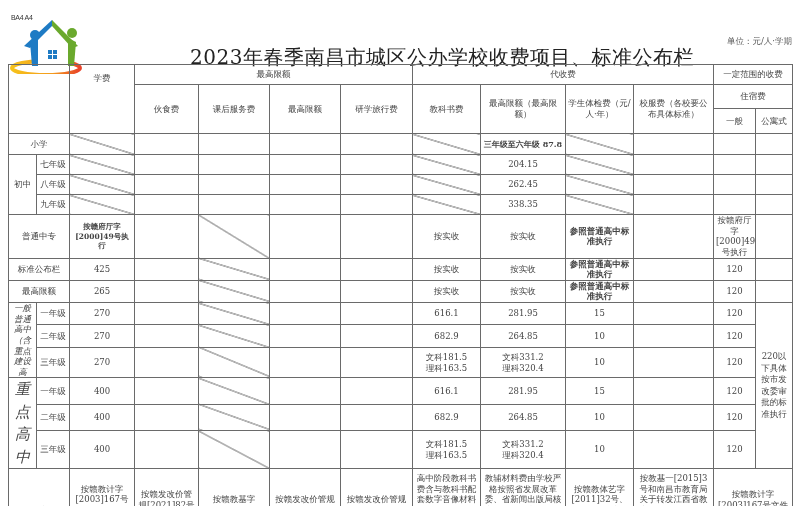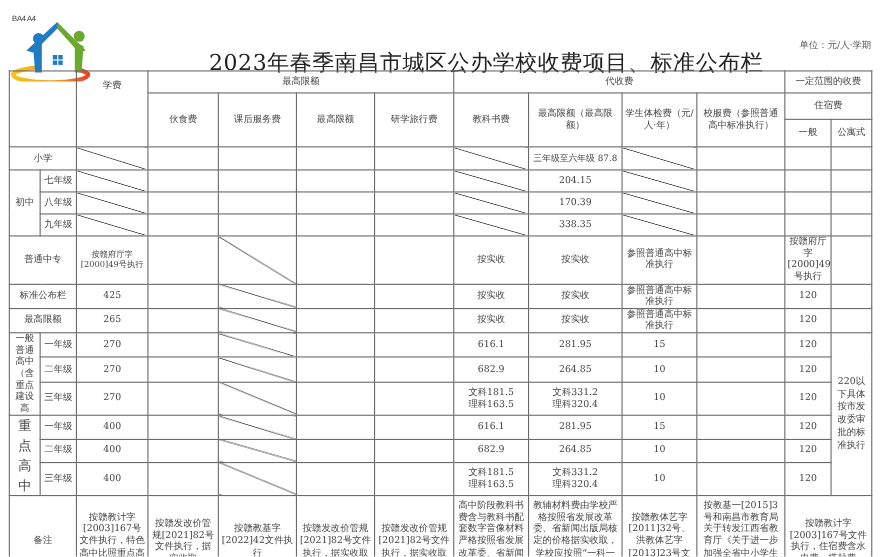--- a/index.html
+++ b/index.html
@@ -8,25 +8,25 @@
 
   .logo { position: absolute; left: 6px; top: 8px; width: 86px; height: 66px; }
   .logo-caption { position: absolute; left: 11px; top: 14px; font-size: 7px; color: #333; font-family: "Liberation Sans", sans-serif; letter-spacing: -0.3px; }
 
   .title { position: absolute; left: 190px; top: 33px; font-size: 20px; letter-spacing: 0.5px; color: #222; font-family: "DejaVu Serif", serif; white-space: nowrap; margin-top: 11px; }
   .unit { position: absolute; right: 8px; top: 36px; font-size: 8.5px; color: #555; }
 
   table.fees { position: absolute; left: 8px; top: 64px; border-collapse: collapse; table-layout: fixed; width: 784px; }
   table.fees td { border: 1px solid #6a6a6a; text-align: center; vertical-align: middle; font-size: 8.5px; line-height: 1.25; color: #444; padding: 0 2px; overflow: hidden; position: relative; }
   td.slash { background-image: linear-gradient(to top right, transparent calc(50% - 0.6px), #555 calc(50% - 0.2px), #555 calc(50% + 0.2px), transparent calc(50% + 0.6px)); }
-  td.small { font-size: 6px; line-height: 1.3; color: #555; }
+  td.small { font-size: 6px; line-height: 1.3; color: #555; font-weight: bold; }
   td.tiny { font-size: 4px; line-height: 1.3; color: #777; }
   td.note { font-size: 8px; line-height: 1.35; }
   td.note-l { text-align: left; font-size: 8px; line-height: 1.35; padding: 1px 3px; }
-  td.vert { font-size: 8.5px; line-height: 1.2; padding: 0 1px; }
+  td.vert { font-size: 8.5px; line-height: 1.2; padding: 0 1px; font-style: italic; }
   td.hdr { font-size: 8.5px; color: #555; }
 </style>
 </head>
 <body>
 
 <div class="logo">
   <svg width="86" height="66" viewBox="0 0 86 66">
     <defs>
       <linearGradient id="ring" x1="0" x2="1" y1="0" y2="0">
         <stop offset="0" stop-color="#f6c21b"></stop>
@@ -80,21 +80,21 @@
   </tr>
 
   <tr style="height:24px">
     <td rowspan="2" class="hdr">伙食费</td>
     <td rowspan="2" class="hdr">课后服务费</td>
     <td rowspan="2" class="hdr">最高限额</td>
     <td rowspan="2" class="hdr">研学旅行费</td>
     <td rowspan="2" class="hdr">教科书费</td>
     <td rowspan="2" class="hdr">最高限额（最高限额）</td>
     <td rowspan="2" class="hdr">学生体检费（元/人·年）</td>
-    <td rowspan="2" class="hdr">校服费（参照普通高中标准执行）</td>
+    <td rowspan="2" class="hdr">校服费（各校要公布具体标准）</td>
     <td colspan="2" class="hdr">住宿费</td>
   </tr>
 
   <tr style="height:25px">
     <td class="hdr">一般</td>
     <td class="hdr">公寓式</td>
   </tr>
 
   <tr style="height:21px">
     <td colspan="2">小学</td>
@@ -127,21 +127,21 @@
         <td></td>
   </tr>
   <tr style="height:20px">
     <td>八年级</td>
     <td class="slash"></td>
     <td></td>
         <td></td>
         <td></td>
         <td></td>
     <td class="slash"></td>
-    <td>170.39</td>
+    <td>262.45</td>
     <td class="slash"></td>
     <td></td>
         <td></td>
         <td></td>
   </tr>
   <tr style="height:20px">
     <td>九年级</td>
     <td class="slash"></td>
     <td></td>
         <td></td>
@@ -242,21 +242,21 @@
     <td>
           <div>文科331.2</div>
           <div>理科320.4</div>
         </td>
     <td>10</td>
     <td></td>
     <td>120</td>
   </tr>
 
   <tr style="height:18px">
-    <td rowspan="3" class="vert" style="font-size:12px;line-height:1.5;padding:0 6px">重点高中</td>
+    <td rowspan="3" class="vert" style="font-size:15px;line-height:1.5;padding:0 6px">重点高中</td>
     <td>一年级</td>
     <td>400</td>
     <td></td>
     <td class="slash"></td>
     <td></td>
         <td></td>
     <td>616.1</td>
     <td>281.95</td>
     <td>15</td>
     <td></td>

